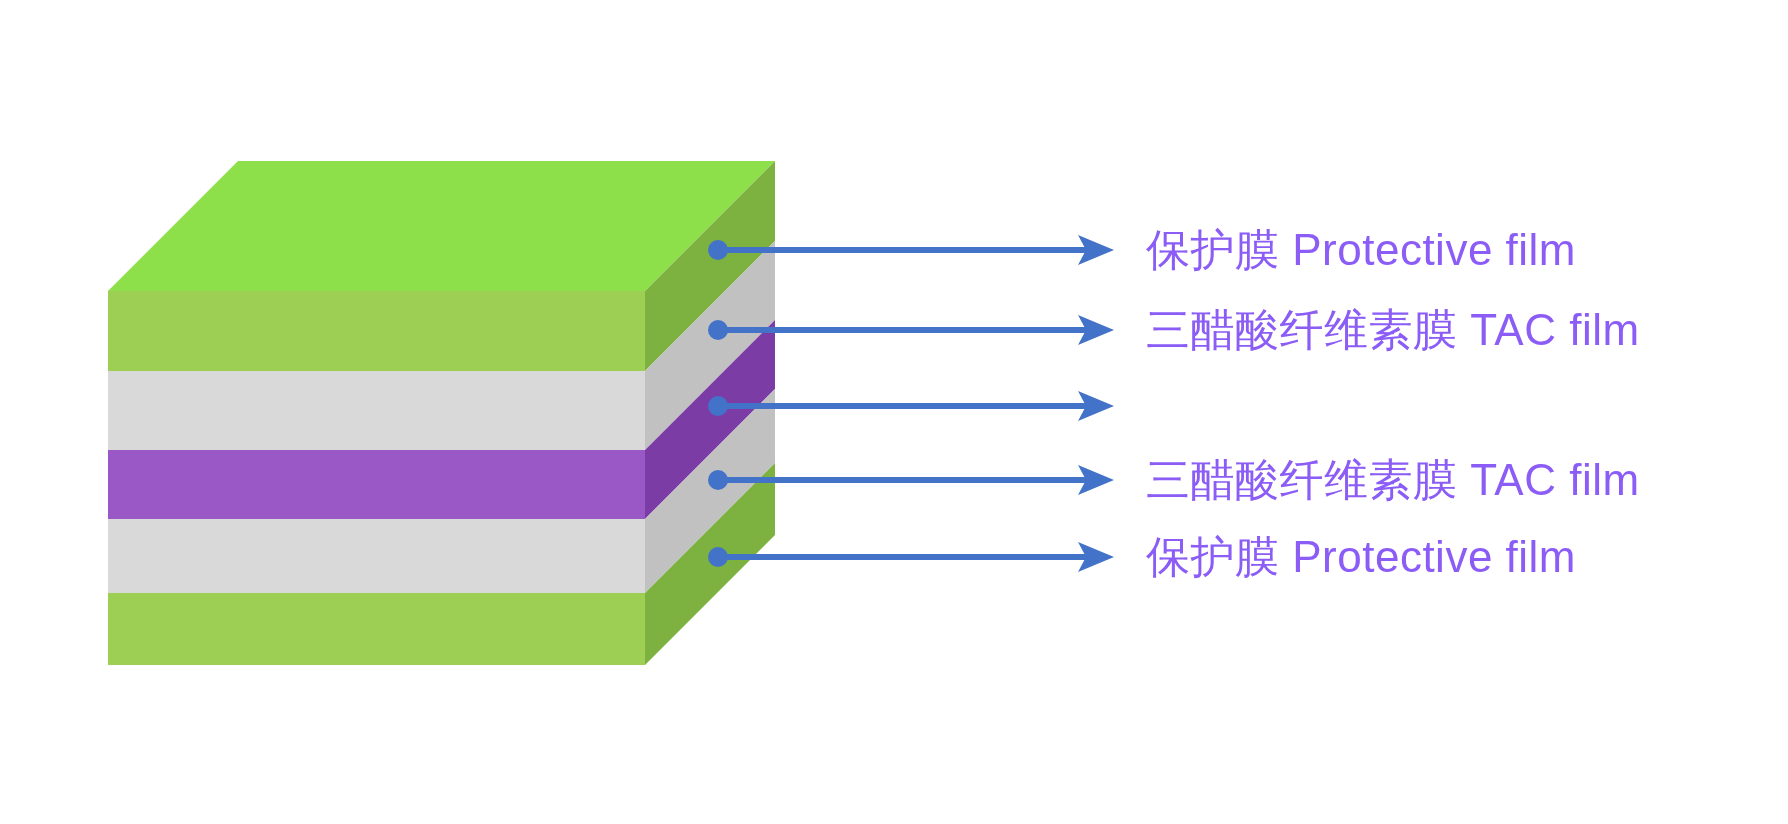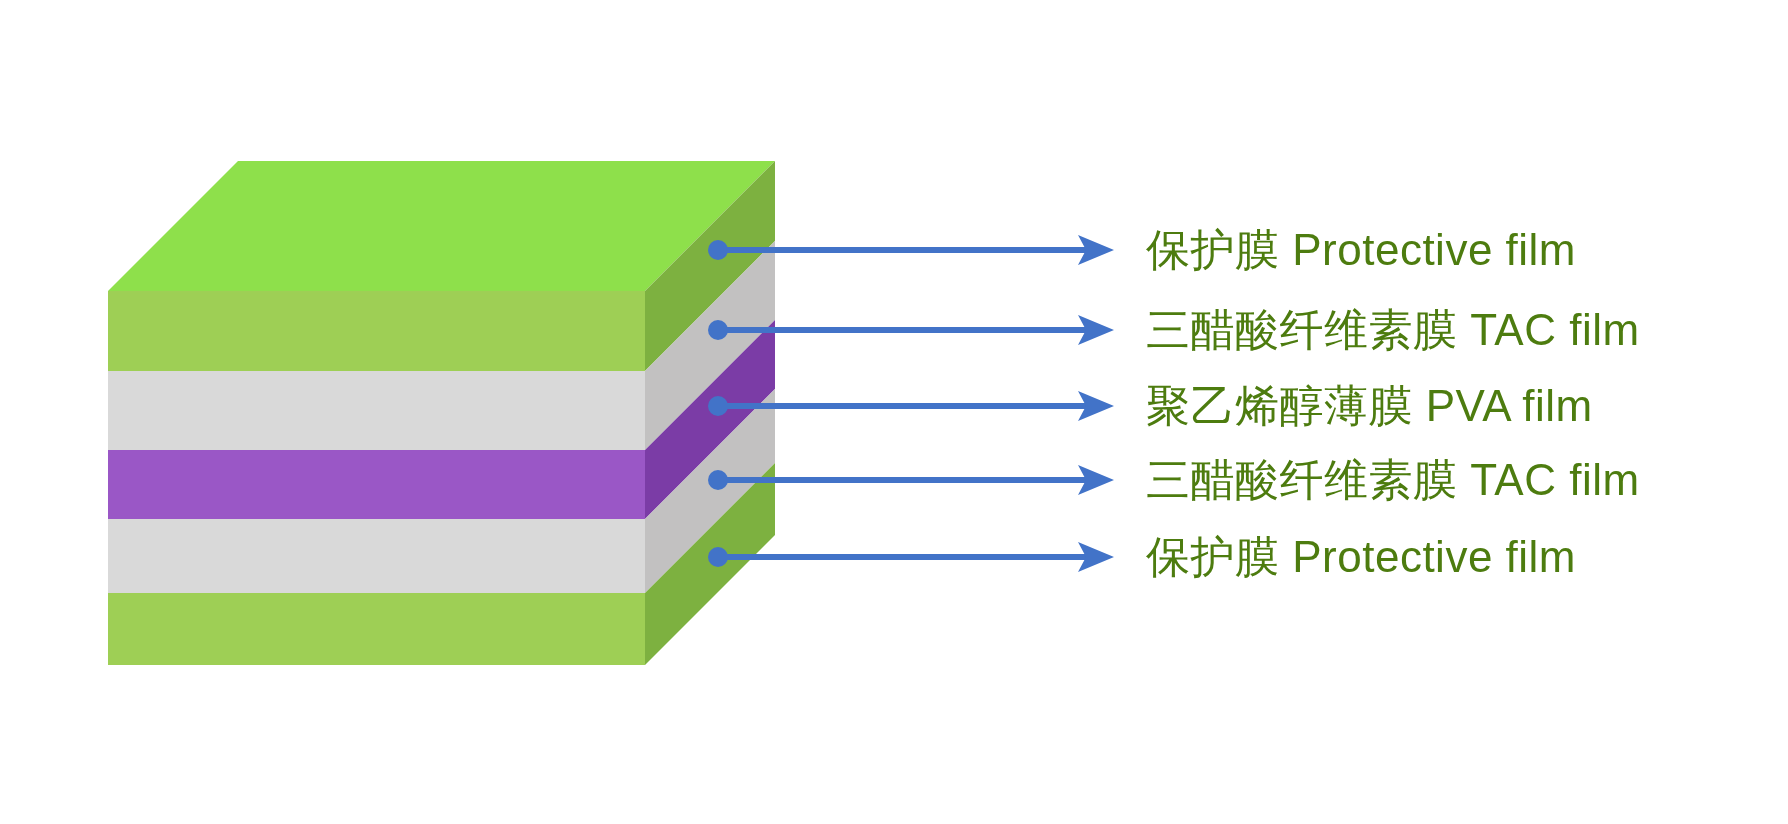--- a/index.html
+++ b/index.html
@@ -21,21 +21,21 @@
     top: 0;
     width: 1788px;
     height: 824px;
   }
   .layer-label {
     position: absolute;
     left: 1146px;
     transform: translateY(-50%);
     font-size: 44px;
     line-height: 1.1;
-    color: #4d7c0f;
+    color: #8b5cf6;
     white-space: nowrap;
     letter-spacing: 0.5px;
   }
   .label-1 { top: 250px; }
   .label-2 { top: 330px; }
   .label-3 { top: 406px; }
   .label-4 { top: 480px; }
   .label-5 { top: 557px; }
 </style>
 </head>
@@ -89,17 +89,16 @@
     <g>
       <circle cx="718" cy="557" r="10" fill="#4273C8"></circle>
       <line x1="718" y1="557" x2="1088" y2="557" stroke-width="6" stroke="#4273C8"></line>
       <polygon points="1114,557 1078,542 1086,557 1078,572" fill="#4273C8"></polygon>
     </g>
 
   </svg>
 
   <div class="layer-label label-1">保护膜 Protective film</div>
   <div class="layer-label label-2">三醋酸纤维素膜 TAC film</div>
-  <div class="layer-label label-3">聚乙烯醇薄膜 PVA film</div>
   <div class="layer-label label-4">三醋酸纤维素膜 TAC film</div>
   <div class="layer-label label-5">保护膜 Protective film</div>
 
 </div>
 
 </body></html>

